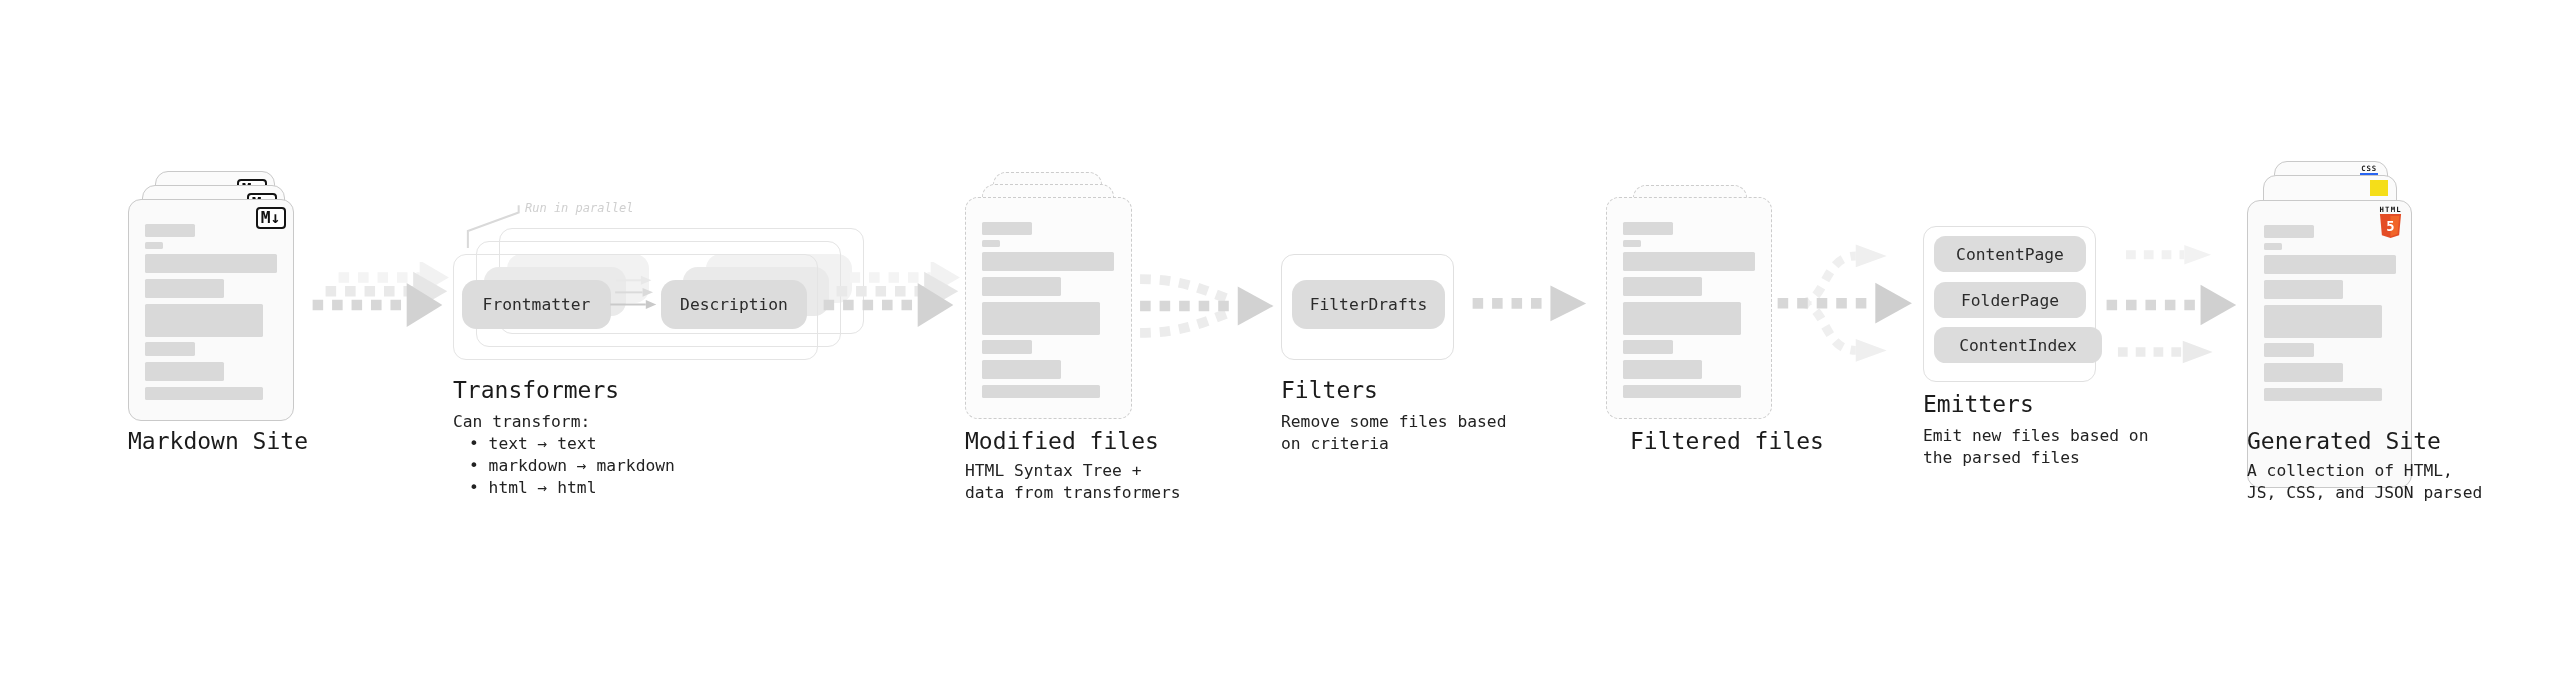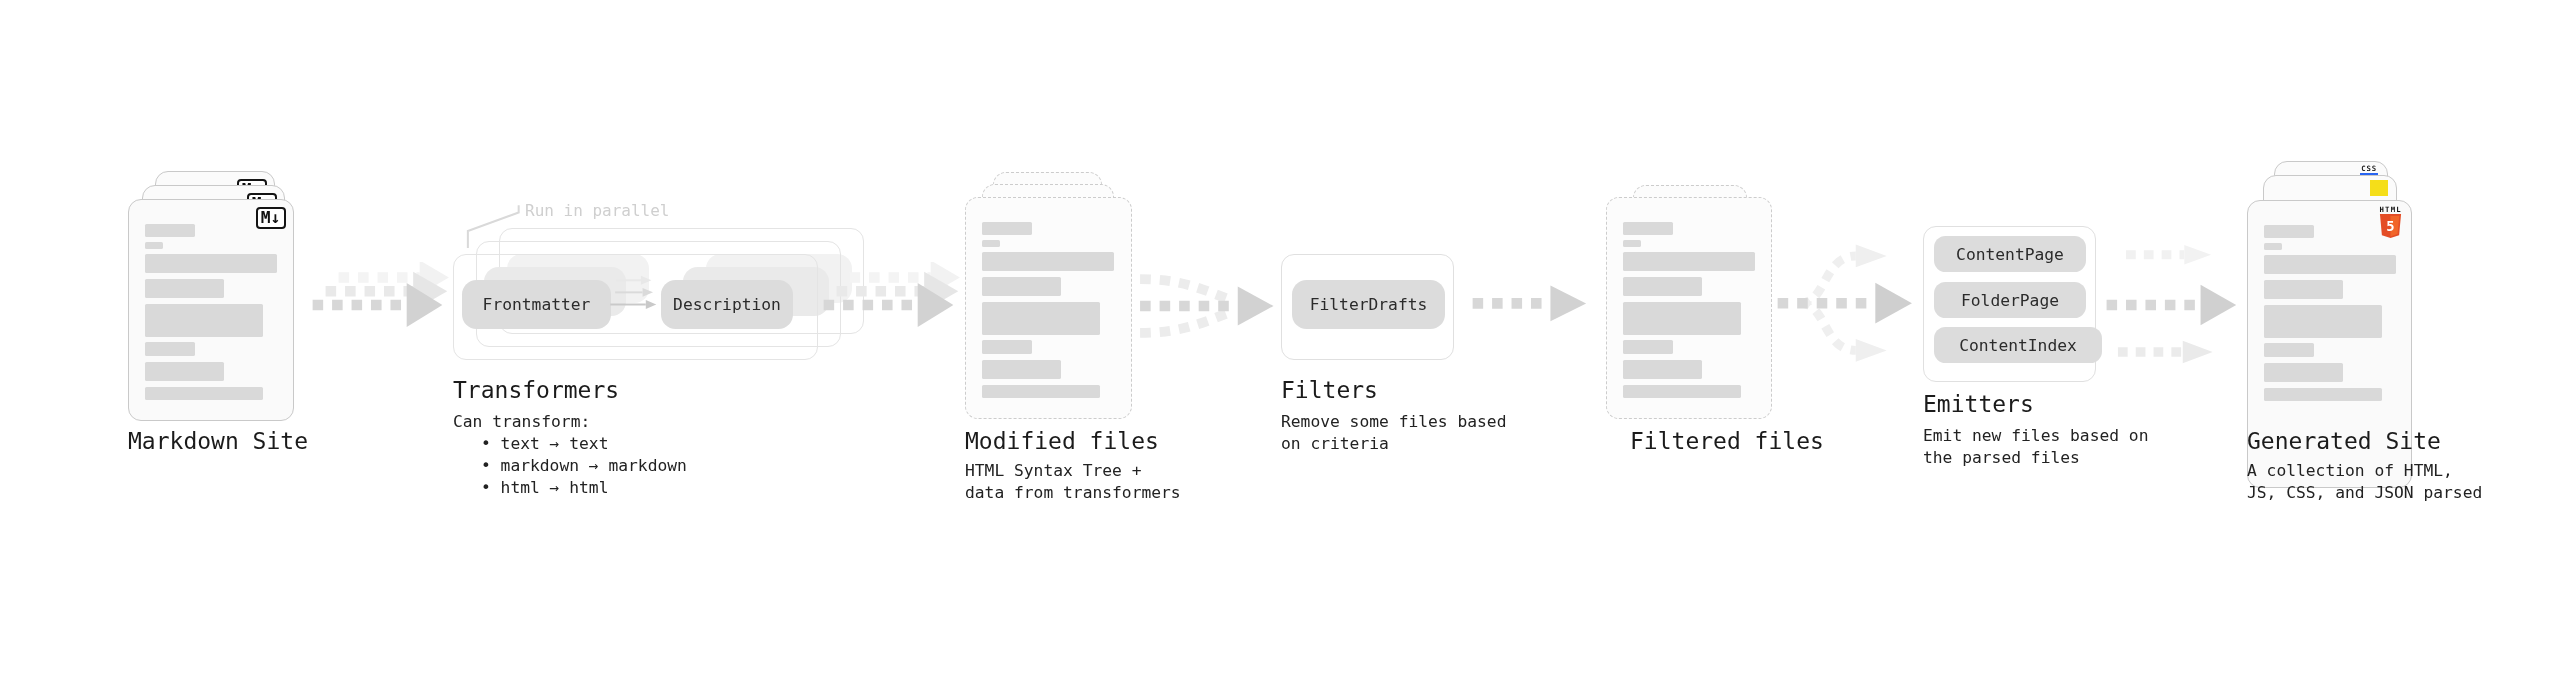--- a/index.html
+++ b/index.html
@@ -38,22 +38,22 @@
   .outline-box{
     position:absolute; box-sizing:border-box; width:365px; height:106px;
     border:1.6px solid #e4e4e4; border-radius:13px; background:transparent;
   }
   .group-box{
     position:absolute; box-sizing:border-box;
     border:1.6px solid #e0e0e0; border-radius:13px; background:#ffffff;
   }
   .caption{ position:absolute; font-size:23px; color:#1b1b1b; white-space:nowrap;}
   .desc{ position:absolute; font-size:16.3px; line-height:22px; color:#222222; white-space:nowrap;}
-  .desc .bullet{ margin-left:28px; }
-  .annotation{ position:absolute; font-size:16px; color:#cfcfcf; white-space:nowrap;}
+  .desc .bullet{ margin-left:16px; }
+  .annotation{ position:absolute; font-size:12px; color:#cfcfcf; white-space:nowrap;font-style:italic;}
   
   .css-badge{ position:absolute; top:3.3px; right:8.1px; width:19.5px; text-align:center;}
   .css-badge .txt{ font-size:7.3px; font-weight:bold; line-height:7.3px; color:#1b1b1b; letter-spacing:0.8px;}
   .css-badge .bluebar{ height:3.3px; width:18px; background:#2965f1; margin:0.8px auto 0;}
   .js-badge{ position:absolute; top:4.1px; right:8.1px; width:18px; height:16.3px; background:#f5de19;}
   .html5-badge{ position:absolute; top:4.1px; right:7.3px; width:26px; text-align:center;}
   .html5-badge .word{ font-size:7.3px; font-weight:bold; letter-spacing:1.2px; color:#111; line-height:9px;}
 </style>
 </head>
 <body>
@@ -106,21 +106,21 @@
         <span>Frontmatter</span>
       </div>
     <div class="pill echo1" style="left:683px;top:267px;width:146px;height:49px;">
         <span>Description</span>
       </div>
 
     <div class="outline-box" style="left:453px;top:254px;"></div>
     <div class="pill" style="left:462px;top:280px;width:149px;height:49px;">
         <span>Frontmatter</span>
       </div>
-    <div class="pill" style="left:661px;top:280px;width:132px;height:49px;">
+    <div class="pill" style="left:661px;top:280px;width:146px;height:49px;">
         <span>Description</span>
       </div>
 
     <svg class="abs" style="left:605px;top:273px;" width="59" height="50" viewBox="0 0 72 62">
       <line x1="13" y1="9" x2="44" y2="9" stroke="#e8e8e8" stroke-width="2.5"></line>
         <polygon points="44,3.5 57,9 44,14.5" fill="#e8e8e8"></polygon>
       <line x1="12" y1="24" x2="46" y2="24" stroke="#dadada" stroke-width="2.5"></line>
         <polygon points="46,18.5 59,24 46,29.5" fill="#dadada"></polygon>
       <line x1="6" y1="39" x2="50" y2="39" stroke="#c9c9c9" stroke-width="2.5"></line>
         <polygon points="50,33.5 63,39 50,44.5" fill="#c9c9c9"></polygon>

